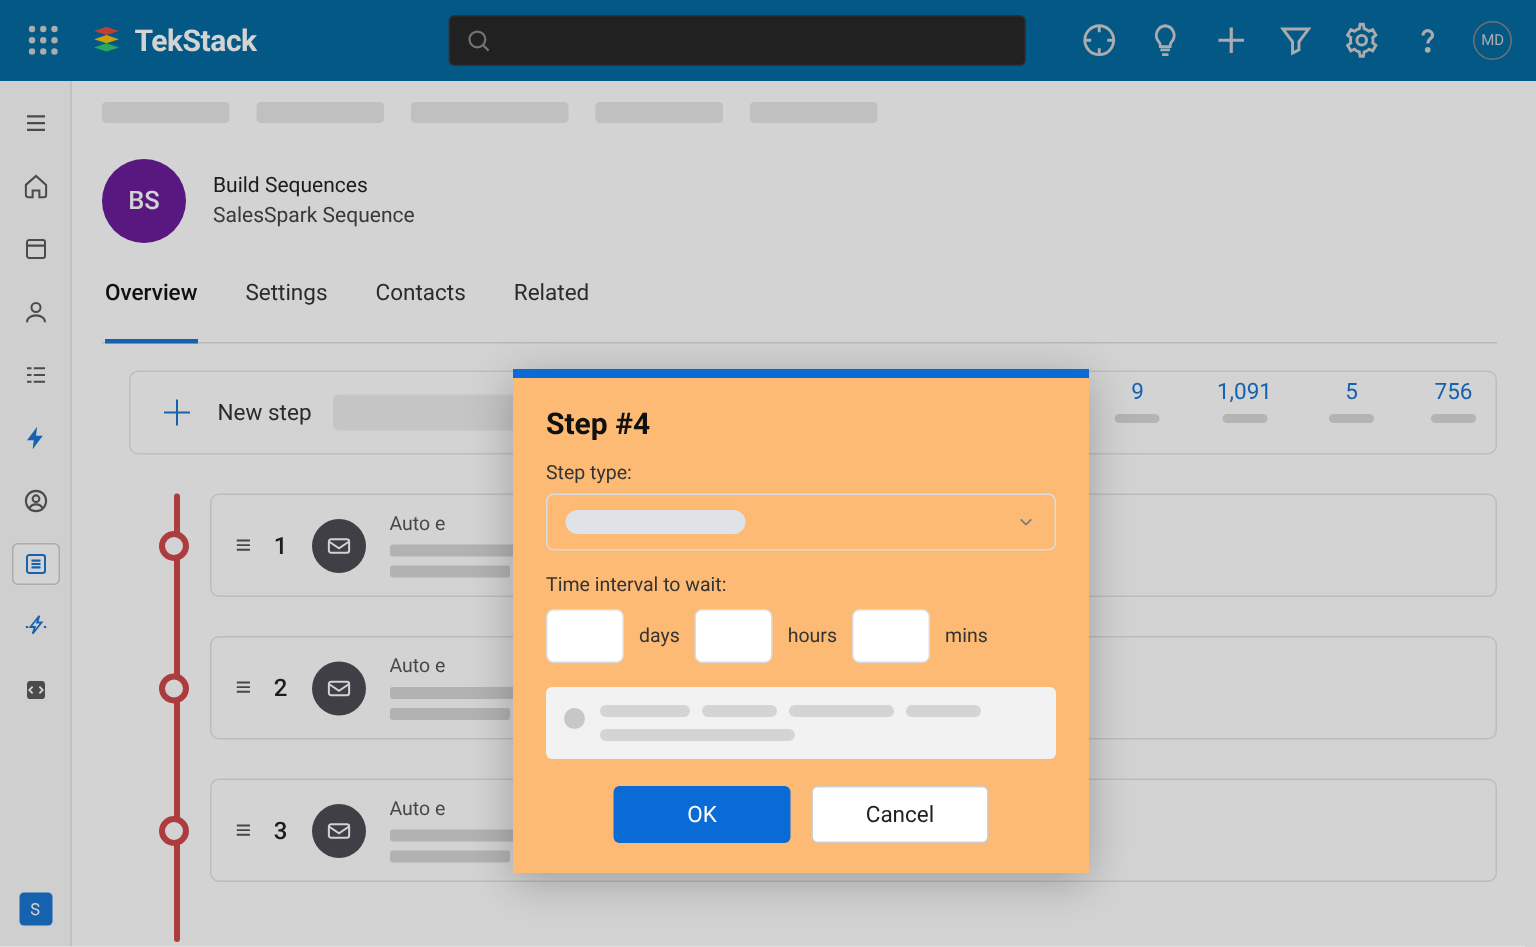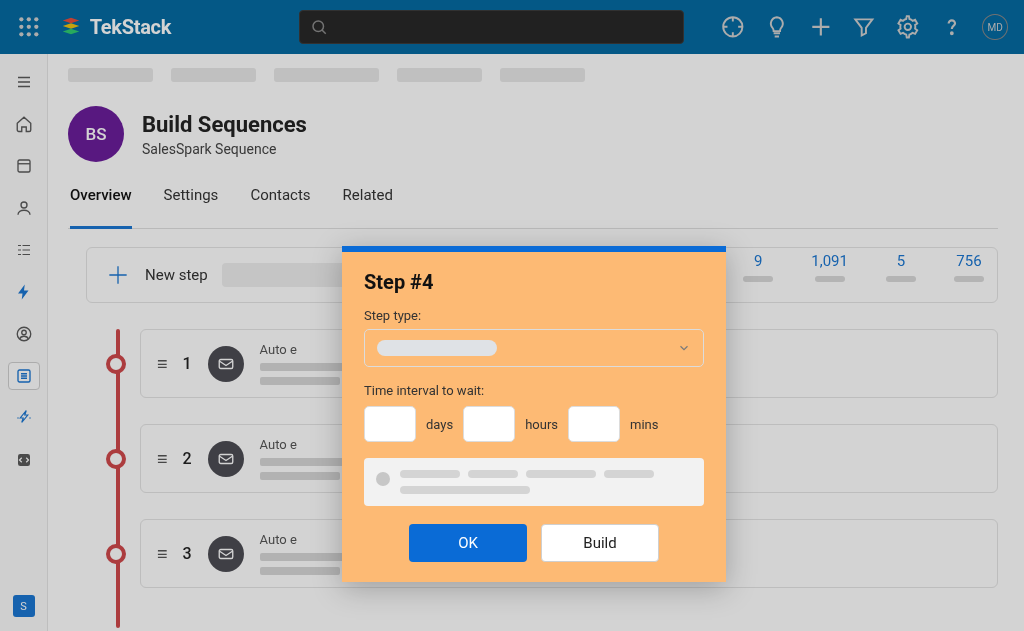--- a/index.html
+++ b/index.html
@@ -25,21 +25,21 @@
   .leftrail .bottom { margin-top:auto; margin-bottom:14px; }
   .leftrail .ls { width:22px; height:22px; background:#1976d2; color:#fff; font-size:11px; display:flex; align-items:center; justify-content:center; border-radius:3px; }
 
   .main { flex:1; padding: 14px 26px 0 20px; overflow:hidden; position:relative; }
   .crumb-skel { display:flex; gap: 18px; margin-bottom: 24px; }
   .crumb-skel span { display:block; height:14px; border-radius:3px; background:#e8e8e8; }
   .crumb-skel span:nth-child(1){width:85px;} .crumb-skel span:nth-child(2){width:85px;} .crumb-skel span:nth-child(3){width:105px;} .crumb-skel span:nth-child(4){width:85px;} .crumb-skel span:nth-child(5){width:85px;}
 
   .page-head { display:flex; align-items:center; gap: 18px; margin-bottom: 18px; }
   .page-head .badge { width: 56px; height: 56px; border-radius: 50%; background: #6a1b9a; color:#fff; font-size:17px; font-weight:500; display:flex; align-items:center; justify-content:center; }
-  .page-head h1 { font-size: 22px; font-weight: 700; color:#222; margin-bottom:4px;text-align:right; }
+  .page-head h1 { font-size: 14px; font-weight: 400; color:#222; margin-bottom:4px; }
   .page-head .sub { font-size: 14px; color:#444; }
 
   .tabs { display:flex; gap: 32px; border-bottom: 1px solid #e0e0e0; padding-left: 2px; margin-bottom: 18px; }
   .tabs .tab { padding: 6px 0 22px 0; font-size: 15px; color:#333; cursor:pointer; }
   .tabs .tab.active { color:#111; border-bottom: 3px solid #1976d2; margin-bottom:-1px; font-weight:500; }
 
   .stats { position:absolute; right: 40px; top: 198px; display:flex; gap: 38px; }
   .stats .stat { display:flex; flex-direction:column; align-items:center; gap:6px; }
   .stats .stat .v { color:#1976d2; font-size:15px; }
   .stats .stat .bar { width:30px; height:6px; border-radius:3px; background:#d9d9d9; }
@@ -381,16 +381,16 @@
       <div class="sk">
         <span style="width:60px"></span>
           <span style="width:50px"></span>
           <span style="width:70px"></span>
         <span style="width:50px"></span>
           <span style="width:130px"></span>
       </div>
     </div>
     <div class="actions">
       <div class="btn primary">OK</div>
-      <div class="btn secondary">Build</div>
+      <div class="btn secondary">Cancel</div>
     </div>
   </div>
 </div>
 
 </body></html>

